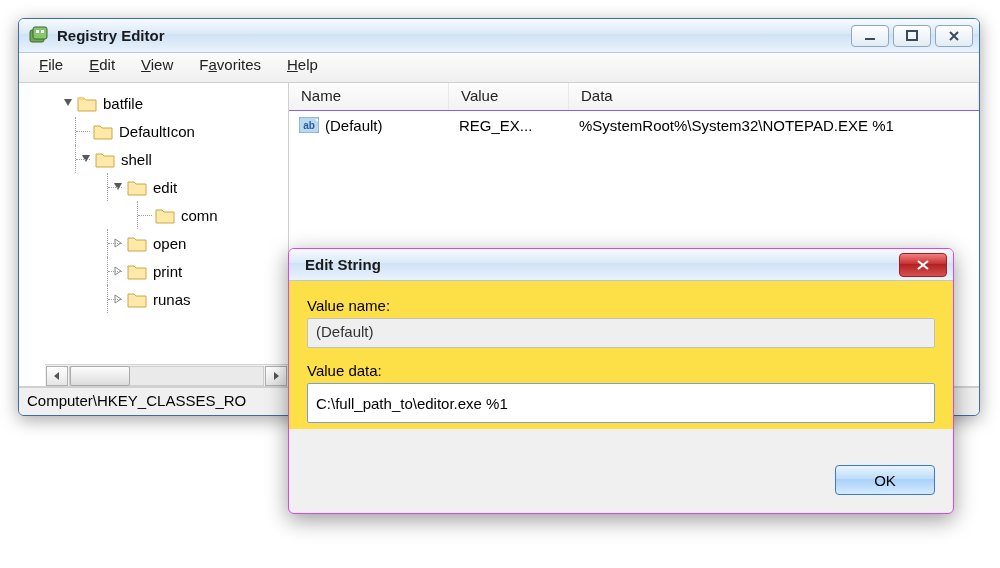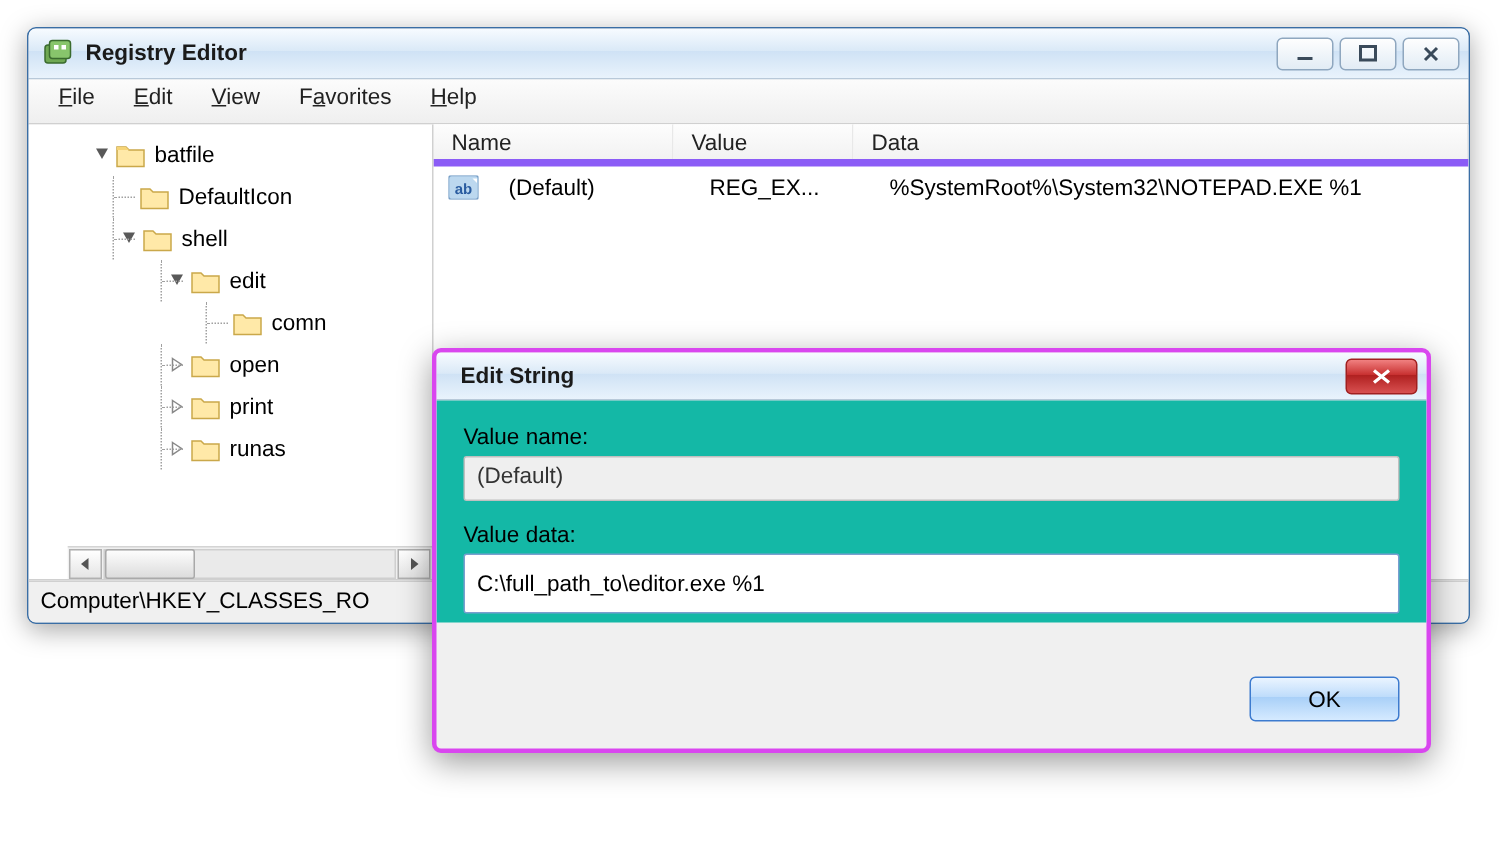--- a/index.html
+++ b/index.html
@@ -31,31 +31,31 @@
 .folder-icon svg { display:block; }
 .node-label { }
 .indent { display:inline-block; }
 
 .hscroll { position: absolute; left: 0; right: 0; bottom: 0; height: 22px; background: #f0f0f0; border-top: 1px solid #d4d4d4; display: flex; align-items: center; }
 .hscroll .arrow { width: 22px; height: 20px; border: 1px solid #b0b0b0; background: linear-gradient(#fff,#e5e5e5); display: flex; align-items: center; justify-content: center; color: #555; margin: 0 1px; }
 .hscroll .track { flex: 1; height: 20px; background: #eaeaea; border: 1px solid #cfcfcf; position: relative; }
 .hscroll .thumb { position: absolute; left: 0; top: -1px; bottom: -1px; width: 60px; background: linear-gradient(#fdfdfd,#dcdcdc); border: 1px solid #a9a9a9; border-radius: 2px; }
 
 .list-pane { flex: 1; background: #fff; }
-.list-header { display: flex; height: 28px; border-bottom: 5px solid #8b5cf6; }
+.list-header { display: flex; height: 28px; border-bottom: 1px solid #8b5cf6; }
 .list-header .col { padding: 4px 12px; font-size: 15px; color: #222; border-right: 1px solid #e8e8e8; background: linear-gradient(#fdfdfd,#f2f2f2); }
 .list-row { display: flex; align-items: center; height: 28px; font-size: 15px; padding-left: 10px; }
-.ab-icon { width: 20px; height: 16px; margin-right: 20px; }
+.ab-icon { width: 20px; height: 16px; margin-right: 6px; }
 .statusbar { height: 28px; border-top: 1px solid #d0d0d0; background: #f0f0f0; padding: 4px 8px; font-size: 15px; overflow: hidden; white-space: nowrap; }
 
 
-.dialog { position: absolute; left: 288px; top: 232px; width: 666px; border: 3px solid #d946ef; border-radius: 6px; background: #f0f0f0; box-shadow: 0 6px 22px rgba(0,0,0,0.4); overflow: hidden; }
+.dialog { position: absolute; left: 288px; top: 248px; width: 666px; border: 1px solid #d946ef; border-radius: 6px; background: #f0f0f0; box-shadow: 0 6px 22px rgba(0,0,0,0.4); overflow: hidden; }
 .dialog .titlebar { height: 32px; }
 .dialog-close { width: 48px; height: 24px; border: 1px solid #a02020; border-radius: 4px; background: linear-gradient(#f08080,#c83030 45%,#b02020 46%,#d85050); display: flex; align-items: center; justify-content: center; color: #fff; margin-left: auto; }
-.dialog-body { padding: 16px 18px 6px 18px; background: #14b8a6; }
+.dialog-body { padding: 16px 18px 6px 18px; background: #fde047; }
 .field-label { font-size: 15px; color: #000; margin-bottom: 4px; }
 .field-ro { width: 100%; height: 30px; border: 1px solid #c0c0c0; background: #efefef; border-radius: 2px; padding: 4px 8px; font-size: 15px; color: #333; margin-bottom: 14px; }
 .field-input { width: 100%; height: 40px; border: 1px solid #7a9fd0; background: #fff; border-radius: 2px; padding: 16px 8px; font-size: 15px; font-family: inherit; outline: none; }
 .dialog-actions { display: flex; justify-content: flex-end; gap: 12px; padding: 16px 18px 18px; }
 .btn { width: 100px; height: 30px; border: 1px solid #8a8a8a; border-radius: 4px; background: linear-gradient(#fdfdfd,#e3e3e3); font-size: 15px; cursor: default; display: flex; align-items: center; justify-content: center; margin-top: 20px; }
 .btn.primary { border-color: #3d7bcf; background: linear-gradient(#eaf4ff,#bedcfb 45%,#a9d0f8 46%,#d5eaff); }
 </style>
 </head>
 <body>
 

